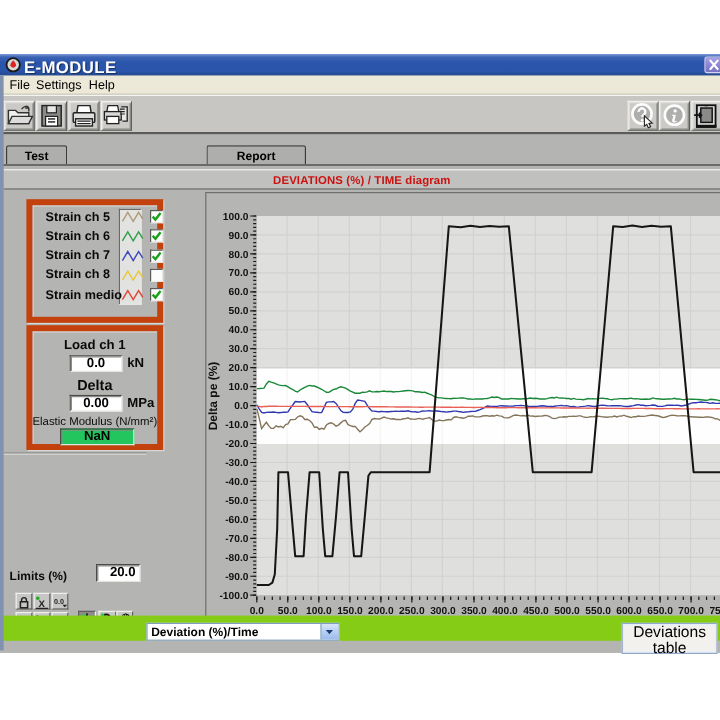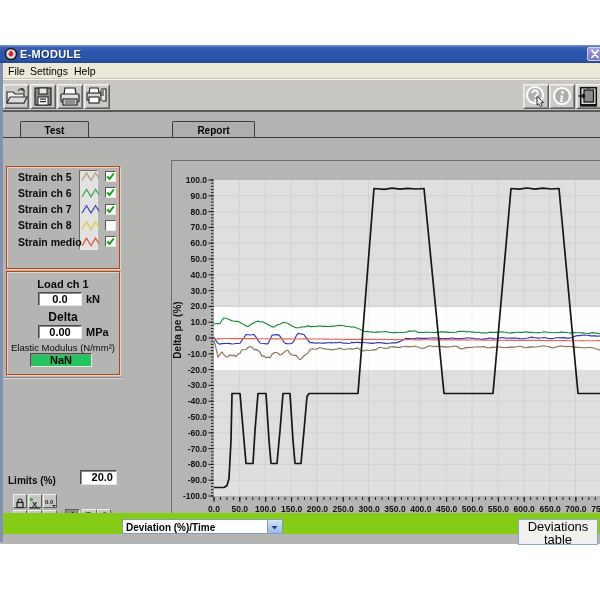--- a/index.html
+++ b/index.html
@@ -1,31 +1,31 @@
 <!DOCTYPE html>
 <html><head><meta charset="utf-8"><style>
 * { margin:0; padding:0; box-sizing:border-box; }
 body { width:600px; height:600px; background:#fff; font-family:"Liberation Sans",sans-serif; position:relative; overflow:hidden; }
 #win { position:absolute; left:0; top:45px; width:600px; height:499px; background:#b4b4b2; }
 #titlebar { position:absolute; left:0; top:0; width:600px; height:18px;
   background:linear-gradient(#7d9ad8 0%, #3c63b4 14%, #2b55ab 40%, #2b55ab 78%, #24498f 100%); }
-#titlebar .txt { position:absolute; left:20px; top:3px; color:#fff; font-size:11px; font-weight:bold; letter-spacing:0.3px; text-shadow:1px 1px 0 #1a3668; }
+#titlebar .txt { position:absolute; left:20px; top:3px; color:#fff; font-size:14px; font-weight:bold; letter-spacing:0.3px; text-shadow:1px 1px 0 #1a3668; }
 #closebtn { position:absolute; right:-3px; top:2px; width:16px; height:14px; background:linear-gradient(#a9a3e3,#8d86d4 50%,#7a73c4); border:1px solid #d6d3f2; border-radius:2px; color:#fff; font-size:10px; font-weight:bold; text-align:center; line-height:12px; }
 #menubar { position:absolute; left:0; top:18px; width:600px; height:16px; background:#ece9d8; border-bottom:1px solid #c9c5b2; font-size:10.5px; color:#000; }
 #menubar span { position:absolute; top:2px; }
 #toolbar { position:absolute; left:0; top:34px; width:600px; height:31px; background:#c7c6c2; border-top:1px solid #f4f4f2; }
 .tbtn { position:absolute; top:4px; width:26px; height:25px; background:#cbcac6; border:1px solid; border-color:#efefed #5f5f5d #5f5f5d #efefed; box-shadow:inset 1px 1px 0 #dededc, inset -1px -1px 0 #8a8a88; }
 #tbsep { position:absolute; left:0; top:65px; width:600px; height:2px; background:#5a5a58; }
 #client { position:absolute; left:0; top:67px; width:600px; height:432px; background:#b4b4b2; }
 #lborder { position:absolute; left:0; top:18px; width:3px; height:479px; background:#8191b0; }
 .tab { position:absolute; top:9px; height:16px; background:#aeaeac; border:1px solid #3c3c3a; border-bottom:none; border-radius:2px 2px 0 0; font-size:10px; font-weight:bold; text-align:center; color:#000; padding-top:3px; }
 #tabline { position:absolute; left:0px; top:25px; width:600px; height:1px; background:#3c3c3a; }
 #tstrip { position:absolute; left:3px; top:29px; width:597px; height:17px; background:#c0c0be; border-top:1px solid #f0f0ee; border-bottom:1px solid #6a6a68; }
 #tstrip span { position:absolute; left:0; right:0; top:3px; text-align:center; color:#cc1111; font-size:9.5px; font-weight:bold; letter-spacing:0.1px; }
-.panel { position:absolute; left:6px; width:114px; border:1px solid #c2410c; box-shadow:inset 1px 1px 0 #d8d8d6, 1px 1px 0 #d8d8d6; background:#b4b4b2; }
+.panel { position:absolute; left:22px; width:114px; border:5px solid #c2410c; box-shadow:inset 1px 1px 0 #d8d8d6, 1px 1px 0 #d8d8d6; background:#b4b4b2; }
 .slabel { position:absolute; left:11px; font-size:10.5px; font-weight:bold; color:#0a0a0a; white-space:nowrap; }
 .cb { position:absolute; left:98px; width:11px; height:11px; background:#fcfcfc; border:1px solid; border-color:#5a5a58 #e8e8e6 #e8e8e6 #5a5a58; }
 .cb svg { position:absolute; left:0px; top:0px; }
 .inbox { position:absolute; background:#fff; border:1px solid; border-color:#4a4a48 #e4e4e2 #e4e4e2 #4a4a48; box-shadow:inset 1px 1px 0 #8c8c8a; font-size:11px; font-weight:bold; color:#000; text-align:center; }
 .plab { position:absolute; width:100%; text-align:center; font-weight:bold; font-size:11px; color:#0a0a0a; }
 .unit { position:absolute; font-size:11px; font-weight:bold; color:#0a0a0a; }
 #chartbox { position:absolute; left:123px; top:48px; width:474px; height:364px; background:#b5b5b3; border:1px solid #6f6f6d;margin-left:48px; }
 #botbar { position:absolute; left:0; top:401px; width:600px; height:21px; background:#84cc16; }
 #combo { position:absolute; left:122px; top:6px; width:161px; height:15px; background:#fff; border:1px solid #7f9db9; }
 #combo .ct { position:absolute; left:3px; top:1.5px; font-size:10px; font-weight:bold; color:#000; }
@@ -92,23 +92,26 @@
     <div class="tbtn" style="left:576px"><svg width="24" height="23" viewBox="0 0 24 23">
           <rect x="3.7" y="2.7" width="15.6" height="17.6" fill="#d8d8d6" stroke="#111" stroke-width="1.5"></rect>
           <rect x="7" y="5" width="9.5" height="12" fill="#8a8a88" stroke="#111" stroke-width="1.2"></rect>
           <path d="M1.5 11 L7.5 11 M5.5 9 L7.5 11 L5.5 13" stroke="#111" stroke-width="1.5" fill="none"></path>
           <rect x="3" y="19" width="17" height="2.6" fill="#111"></rect>
           <path d="M10 3 L13 3" stroke="#111"></path>
         </svg></div>
   </div>
   <div id="tbsep"></div>
   <div id="client">
-    <div class="tab" style="left:20px;width:69px">Test</div>
+    <div class="tab" style="left:5px;width:51px">Test</div>
     <div class="tab" style="left:172px;width:83px">Report</div>
     <div id="tabline"></div>
+    <div id="tstrip">
+        <span>DEVIATIONS (%) / TIME diagram</span>
+      </div>
 
     <div class="panel" style="top:54px;height:103px">
       <div style="position:absolute;left:72px;top:3px;width:19px;height:80px;background:#e2e2e0;border:1px solid;border-color:#6a6a68 #e8e8e6 #e8e8e6 #6a6a68"></div>
       <div class="slabel" style="top:4px">Strain ch 5</div>
 <div class="cb" style="top:4px">
           <svg width="9" height="9" viewBox="0 0 9 9">
             <path d="M1.2 4.5 L3.5 7 L7.8 1.5" stroke="#18a018" stroke-width="2" fill="none"></path>
           </svg>
         </div>
 <div class="slabel" style="top:20px">Strain ch 6</div>

